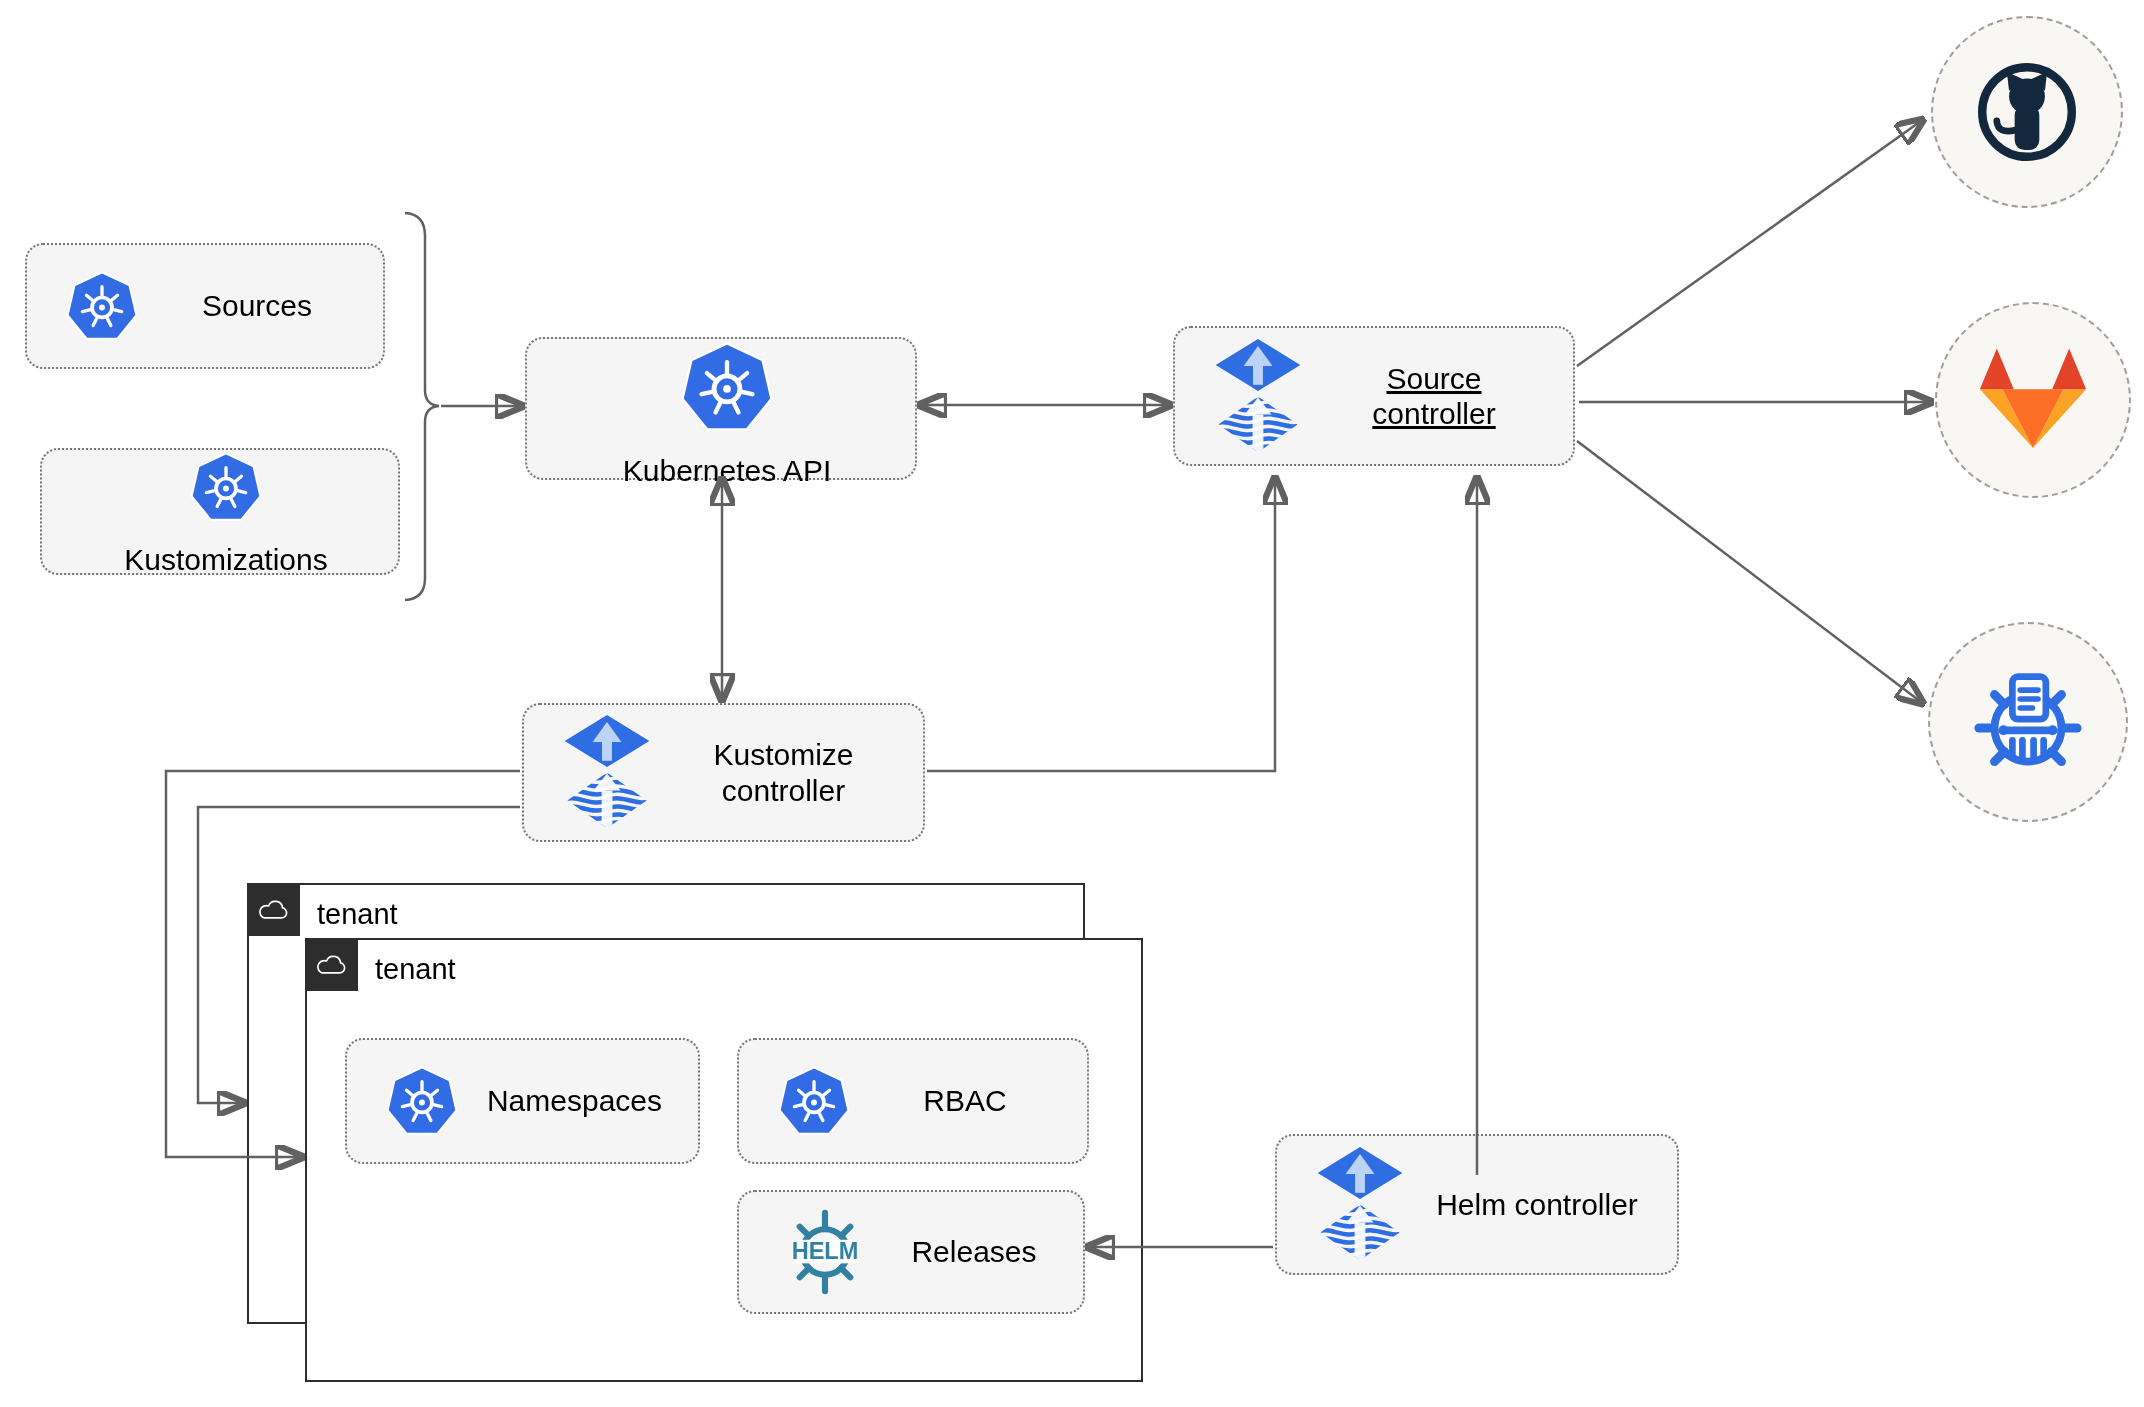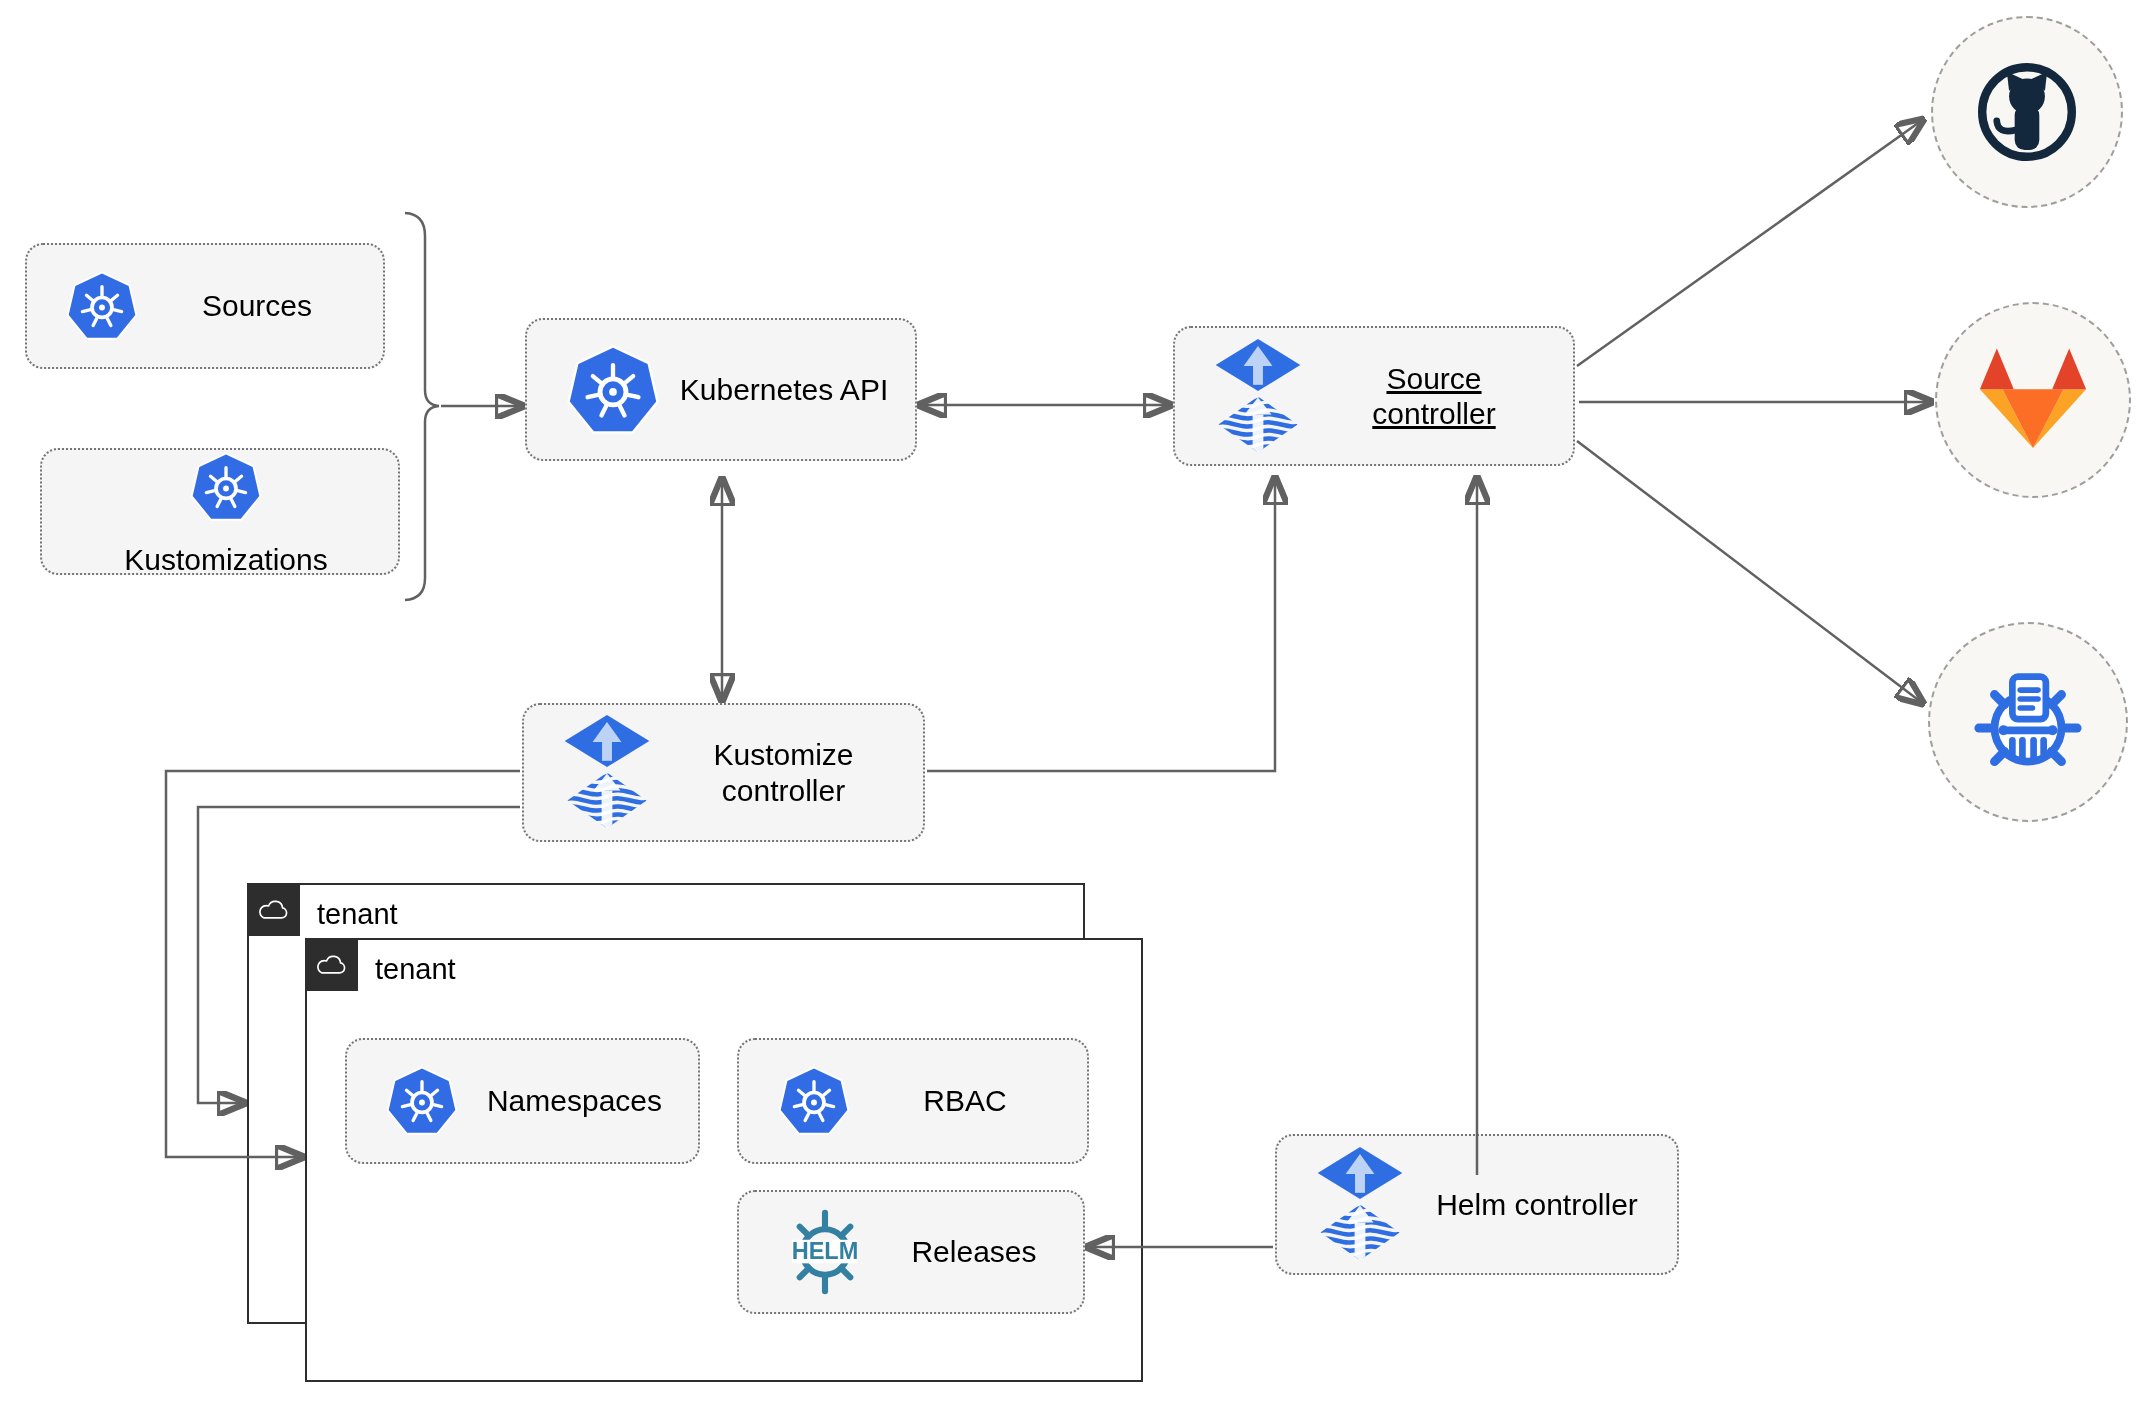--- a/index.html
+++ b/index.html
@@ -197,21 +197,21 @@
 
   <div class="node" style="left:40px;top:448px;width:360px;height:127px;flex-direction:column;">
     <span class="icon">
       <svg width="74" height="74">
           <use href="#sym-k8s"></use>
         </svg>
     </span>
     <span class="label">Kustomizations</span>
   </div>
 
-  <div class="node" style="left:525px;top:318px;width:392px;height:143px;">
+  <div class="node" style="left:525px;top:337px;width:392px;height:143px;flex-direction:column;">
     <span class="icon">
       <svg width="96" height="96">
           <use href="#sym-k8s"></use>
         </svg>
     </span>
     <span class="label">Kubernetes API</span>
   </div>
 
   <div class="node" style="left:1173px;top:326px;width:402px;height:140px;text-decoration:underline;">
     <span class="icon">

